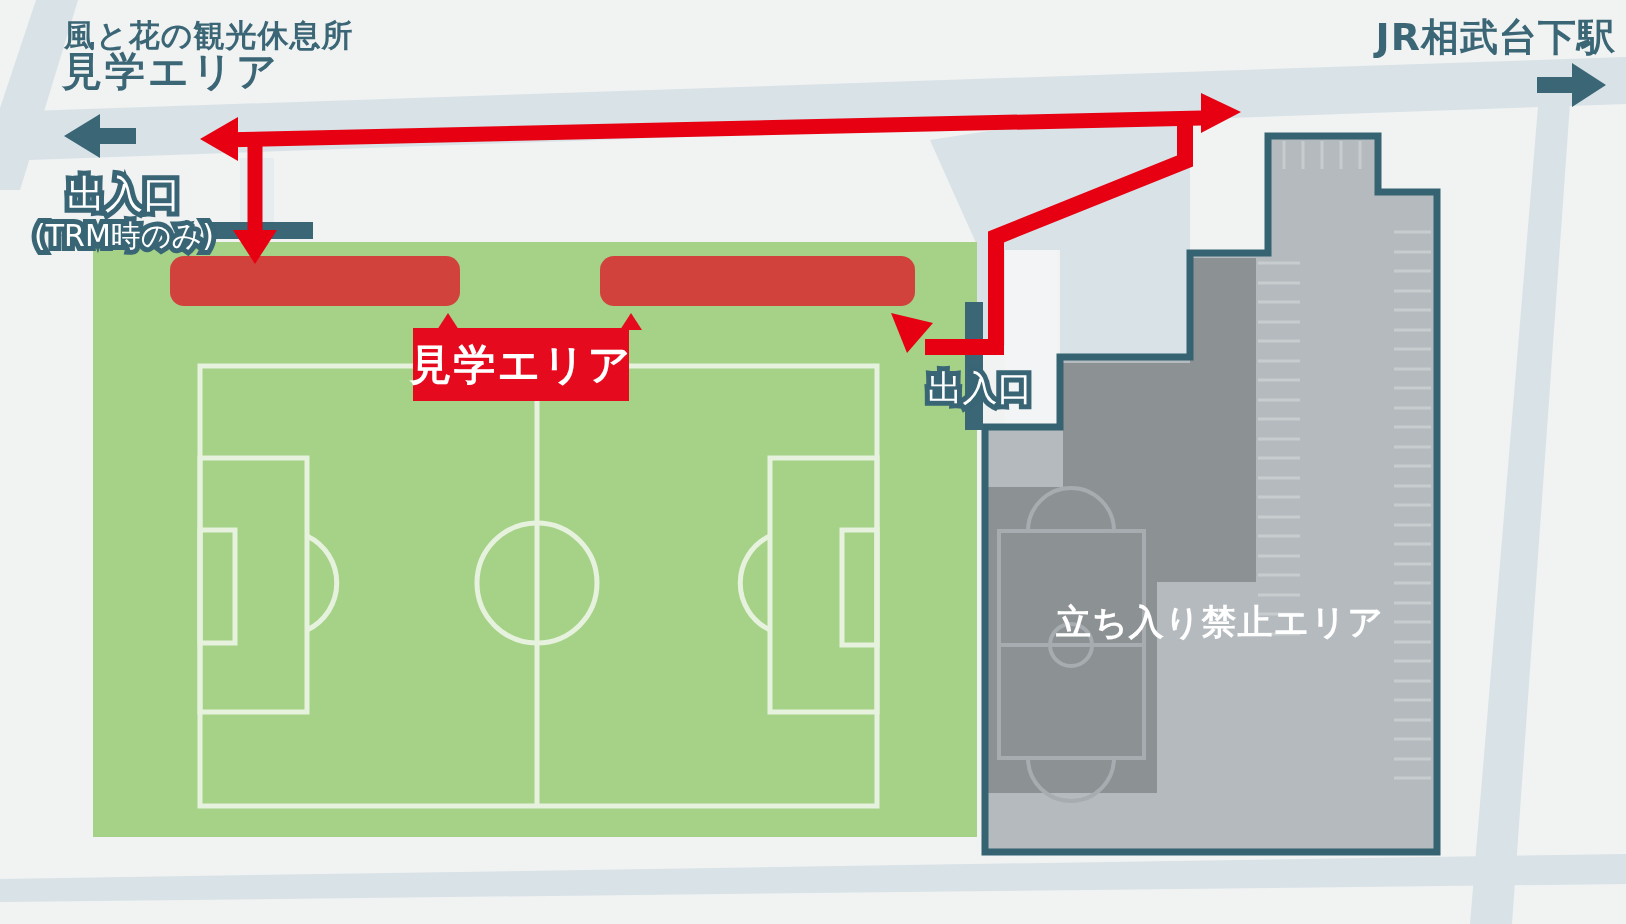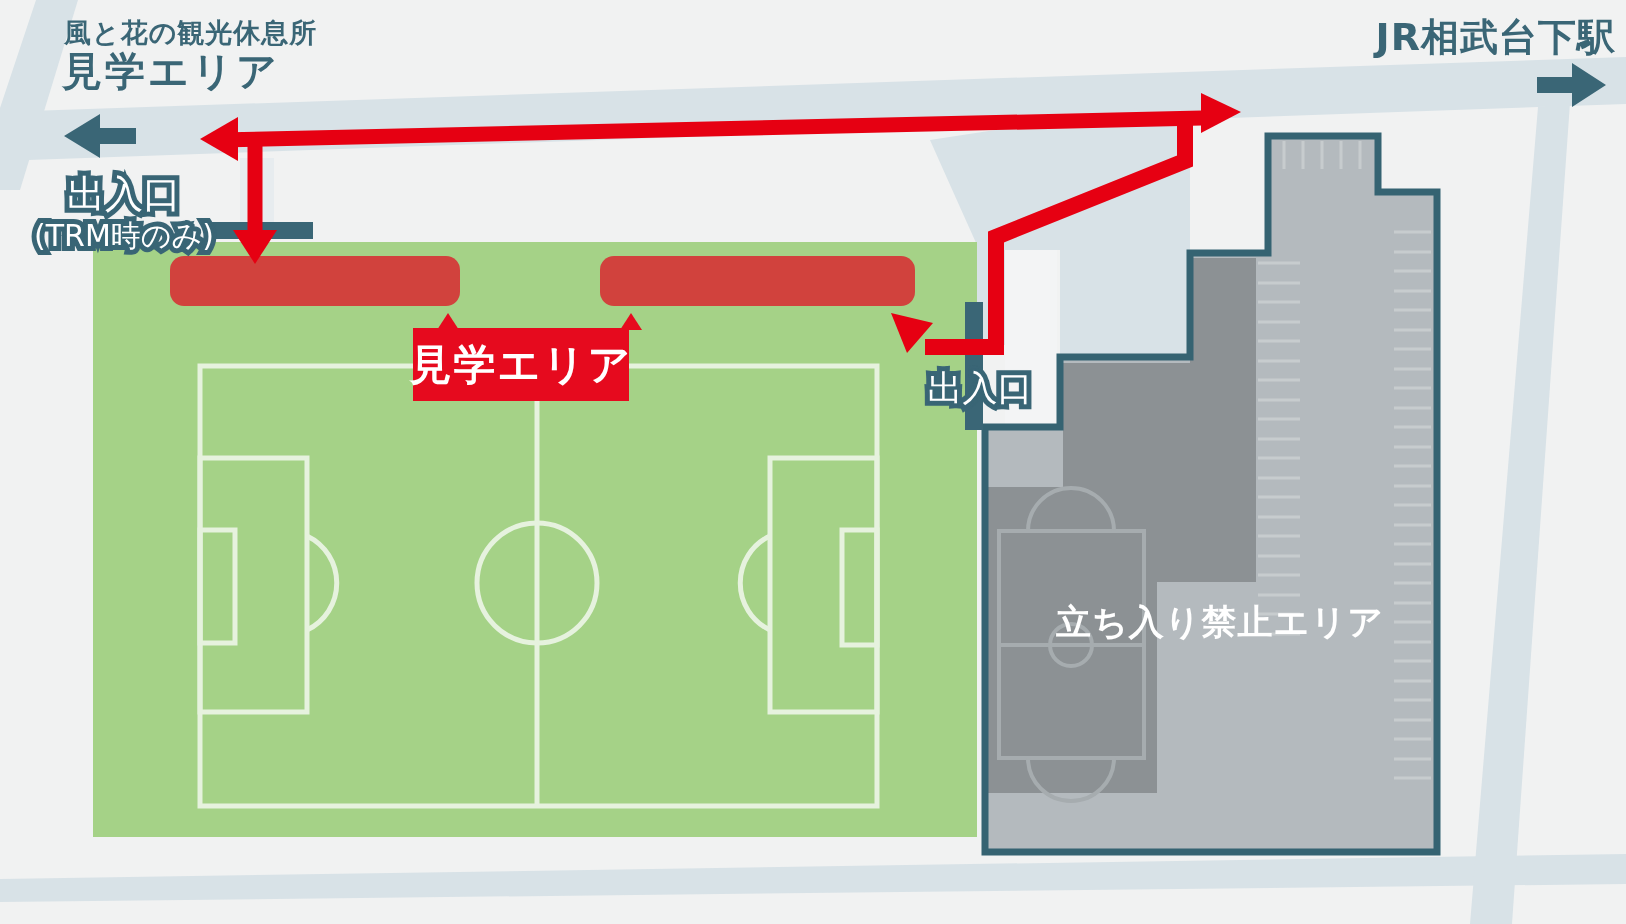--- a/index.html
+++ b/index.html
@@ -4,21 +4,21 @@
 <style>
   html,body{margin:0;padding:0;background:#f1f2f2;}
   .stage{
     position:relative;width:1626px;height:924px;overflow:hidden;
     background:#f1f2f2;
     font-family:"DejaVu Sans","Liberation Sans",sans-serif;
   }
   .stage svg{position:absolute;left:0;top:0;}
   .lbl{position:absolute;font-weight:bold;white-space:nowrap;}
   .teal-text{color:#3a6676;}
-  .caption{left:64px;top:15px;font-size:27px;letter-spacing:1px;}
+  .caption{left:64px;top:15px;font-size:31px;letter-spacing:1px;}
   .bigname{left:62px;top:44px;font-size:40px;letter-spacing:3px;}
   .station{left:1276px;top:12px;width:340px;text-align:right;font-size:38px;letter-spacing:1px;}
   .trm{left:0px;top:174px;width:248px;text-align:center;}
   .trm .line1{font-size:38px;}
   .trm .line2{font-size:30px;margin-top:3px;}
   .gate-lbl{left:849px;top:369px;width:262px;text-align:center;font-size:35px;}
   .restricted{left:1046px;top:599px;width:348px;text-align:center;font-size:35px;color:#ffffff;letter-spacing:1px;}
   .viewbox{
     left:413px;top:328px;width:216px;height:73px;background:#e60a1e;
     display:flex;align-items:center;justify-content:center;

